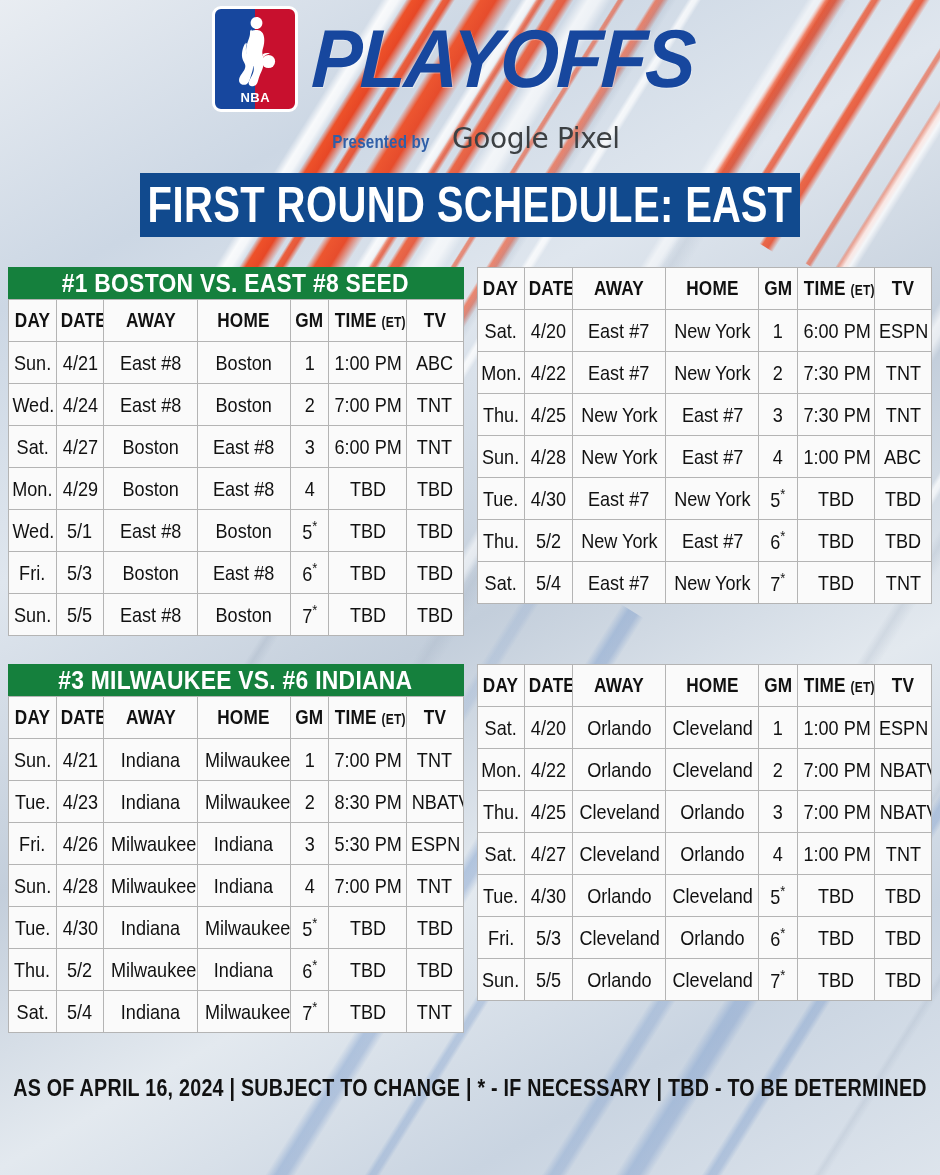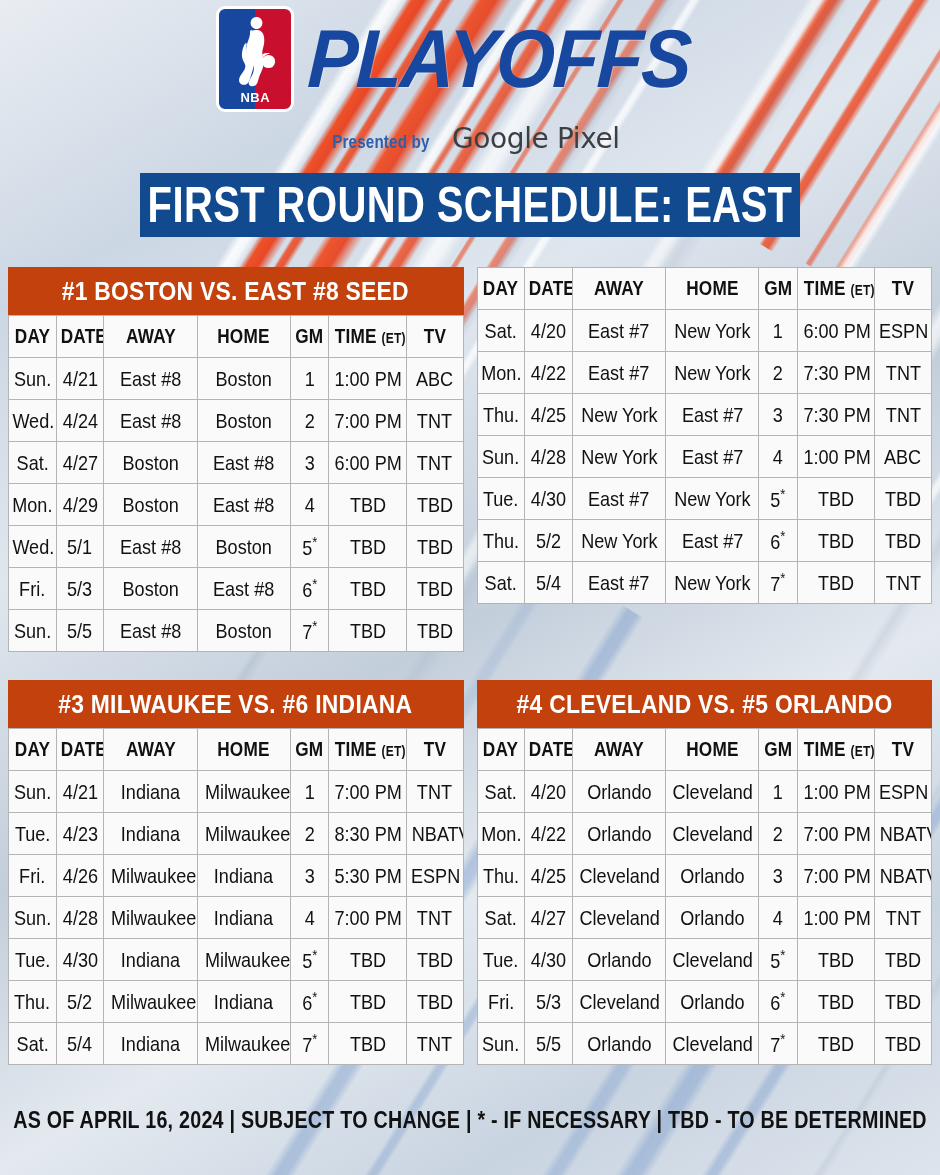--- a/index.html
+++ b/index.html
@@ -20,21 +20,21 @@
   .s-blue  { background:linear-gradient(to bottom,rgba(120,155,205,0) 0%,rgba(118,153,203,.80) 35%,rgba(110,145,198,.68) 70%,rgba(120,155,205,0) 100%); }
   .s-gray  { background:linear-gradient(to bottom,rgba(150,165,185,0) 0%,rgba(150,165,185,.55) 40%,rgba(150,165,185,0) 100%); }
 
   
   #header { position:relative; z-index:3; height:165px; }
 
   #logo-row {
     position:absolute; left:0; right:0; top:6px;
     display:flex; align-items:center; justify-content:center; gap:14px;
   }
-  #nba-logo { width:78px; height:106px; position:relative;border-radius:30px; }
+  #nba-logo { width:86px; height:106px; position:relative;border-radius:30px; }
   #nba-logo .plate {
     position:absolute; inset:0; border-radius:9px;
     background:linear-gradient(to right,#17479e 0 50%,#c8102e 50% 100%);
     border:3px solid #fff;
   }
   #nba-logo .player {
     position:absolute; left:50%; top:8px; transform:translateX(-50%);
   }
   #nba-logo .wordmark {
     position:absolute; bottom:7px; left:0; right:0; text-align:center;
@@ -78,21 +78,21 @@
   #title-banner .t .east { letter-spacing:0; }
 
   
   #grid {
     position:relative; z-index:3;
     margin:30px 8px 0; display:grid;
     grid-template-columns:1fr 1fr; gap:28px 13px;
   }
   .series { width:100%; }
   .series-title {
-    background:#c2410c; color:#fff; height:48px;
+    background:#15803d; color:#fff; height:32px;
     display:flex; align-items:center; justify-content:center;
   }
   .series-title span {
     font-family:"Liberation Sans Narrow","Liberation Sans",sans-serif;
     font-size:26px; font-weight:bold; white-space:nowrap;
     transform:scaleX(.88); transform-origin:center; letter-spacing:.3px;
   }
   table { width:100%; border-collapse:collapse; table-layout:fixed; background:#e5e5e5; }
   th, td {
     border:1px solid #b4b4b4; text-align:center; background:#fafafa;
@@ -457,23 +457,20 @@
             <td><span>Indiana</span></td>
             <td><span>Milwaukee</span></td>
             <td><span>7<sup>*</sup></span></td>
             <td><span>TBD</span></td>
             <td><span>TNT</span></td>
           </tr>
         </tbody>
       </table>
     </div>
     <div class="series">
-      <div class="series-title">
-        <span>#4 CLEVELAND VS. #5 ORLANDO</span>
-      </div>
       <table>
         <colgroup>
           <col class="c-day">
           <col class="c-date">
           <col class="c-away">
           <col class="c-home">
           <col class="c-gm">
           <col class="c-time">
           <col class="c-tv">
         </colgroup>

